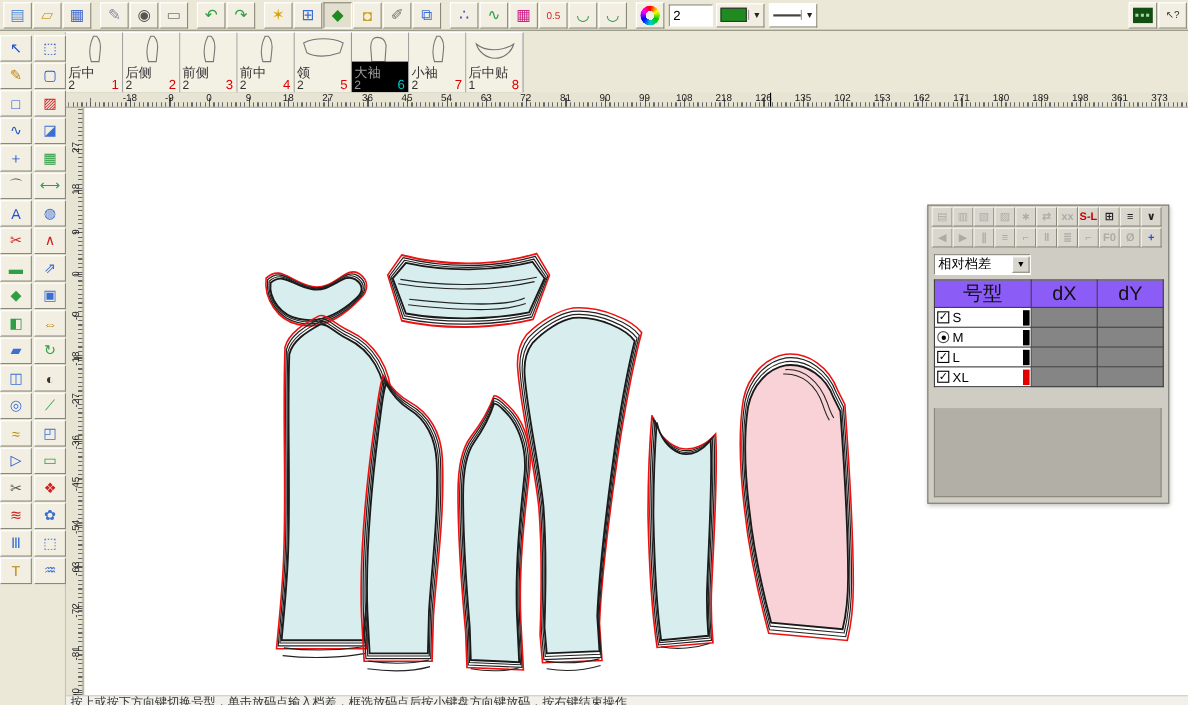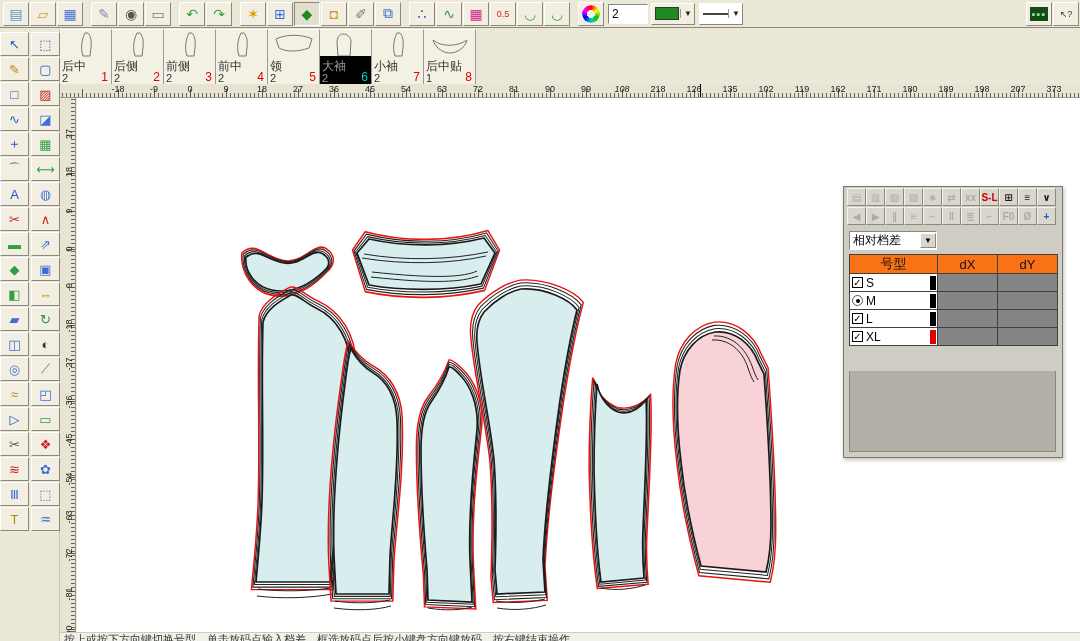--- a/index.html
+++ b/index.html
@@ -84,21 +84,21 @@
   .dlg-tools { display:flex; padding:1px 2px 0 3px; }
   .dlg-tb { width:19px; height:18px; background:#d9d6ce; border:1px solid; border-color:#f5f3ec #8a8878 #8a8878 #f5f3ec;
             display:flex; align-items:center; justify-content:center; font-size:10px; font-weight:bold; color:#222; }
   .dlg-tb.dis { color:#aeaba3; }
   .dlg-tb .sl { color:#c00; }
   .dlg-dd { margin:6px 0 4px 5px; width:88px; height:19px; background:#fff; border:1px solid;
             border-color:#8a8878 #ffffff #ffffff #8a8878; display:flex; align-items:center; font-size:12px; padding-left:3px; }
   .dlg-dd .dd-box { margin-left:auto; width:16px; height:15px; background:#d9d6ce; border:1px solid;
                     border-color:#fff #8a8878 #8a8878 #fff; font-size:8px; display:flex; align-items:center; justify-content:center; }
   .grade-table { margin-left:5px; border-collapse:collapse; }
-  .grade-table th { width:60px; height:18px; background:#f97316; border:1px solid #404040; font-size:13px; font-weight:normal; color:#111; }
+  .grade-table th { width:60px; height:18px; background:#8b5cf6; border:1px solid #404040; font-size:18px; font-weight:normal; color:#111; }
   .grade-table th:first-child { width:88px; }
   .grade-table td { height:18px; border:1px solid #404040; font-size:12px; }
   .size-cell { background:#ffffff; }
   .size-cell .wrap { display:flex; align-items:center; gap:3px; padding:0 1px 0 2px; }
   .val-cell { background:#858585; }
   .cb { width:11px; height:11px; border:1px solid #000; background:#fff; font-size:10px; line-height:9px; text-align:center; }
   .rb { width:11px; height:11px; border:1px solid #555; border-radius:50%; background:#fff; position:relative; }
   .rb i { position:absolute; left:3px; top:3px; width:4px; height:4px; border-radius:50%; background:#000; }
   .colorbar { margin-left:auto; width:6px; height:14px; }
   .dlg-rest { position:absolute; left:5px; right:6px; top:184px; bottom:5px; background:#b2afa7; border:1px solid #8a8878; border-top:none; }
@@ -393,32 +393,32 @@
     <div class="rlabel" style="left: 202px;">18</div>
     <div class="rlabel" style="left: 238px;">27</div>
     <div class="rlabel" style="left: 274px;">36</div>
     <div class="rlabel" style="left: 310px;">45</div>
     <div class="rlabel" style="left: 346px;">54</div>
     <div class="rlabel" style="left: 382px;">63</div>
     <div class="rlabel" style="left: 418px;">72</div>
     <div class="rlabel" style="left: 454px;">81</div>
     <div class="rlabel" style="left: 490px;">90</div>
     <div class="rlabel" style="left: 526px;">99</div>
-    <div class="rlabel" style="left: 562px; font-style: italic;">108</div>
+    <div class="rlabel" style="left: 562px;">108</div>
     <div class="rlabel" style="left: 598px;">218</div>
     <div class="rlabel" style="left: 634px;">126</div>
     <div class="rlabel" style="left: 670px;">135</div>
     <div class="rlabel" style="left: 706px;">102</div>
-    <div class="rlabel" style="left: 742px;">119</div>
+    <div class="rlabel" style="left: 742px;">153</div>
     <div class="rlabel" style="left: 778px;">162</div>
     <div class="rlabel" style="left: 814px;">171</div>
     <div class="rlabel" style="left: 850px;">180</div>
     <div class="rlabel" style="left: 886px;">189</div>
     <div class="rlabel" style="left: 922px;">198</div>
-    <div class="rlabel" style="left: 958px;">207</div>
+    <div class="rlabel" style="left: 958px;">361</div>
     <div class="rlabel" style="left: 994px;">373</div>
     <div class="hmarker" style="left: 640px;"></div>
   </div>
 <div class="vruler" id="vruler">
     <div class="rlabel" style="top: 31px;">27</div>
     <div class="rlabel" style="top: 69.3px;">18</div>
     <div class="rlabel" style="top: 107.6px;">9</div>
     <div class="rlabel" style="top: 145.9px;">0</div>
     <div class="rlabel" style="top: 184.2px;">-9</div>
     <div class="rlabel" style="top: 222.5px;">-18</div>

